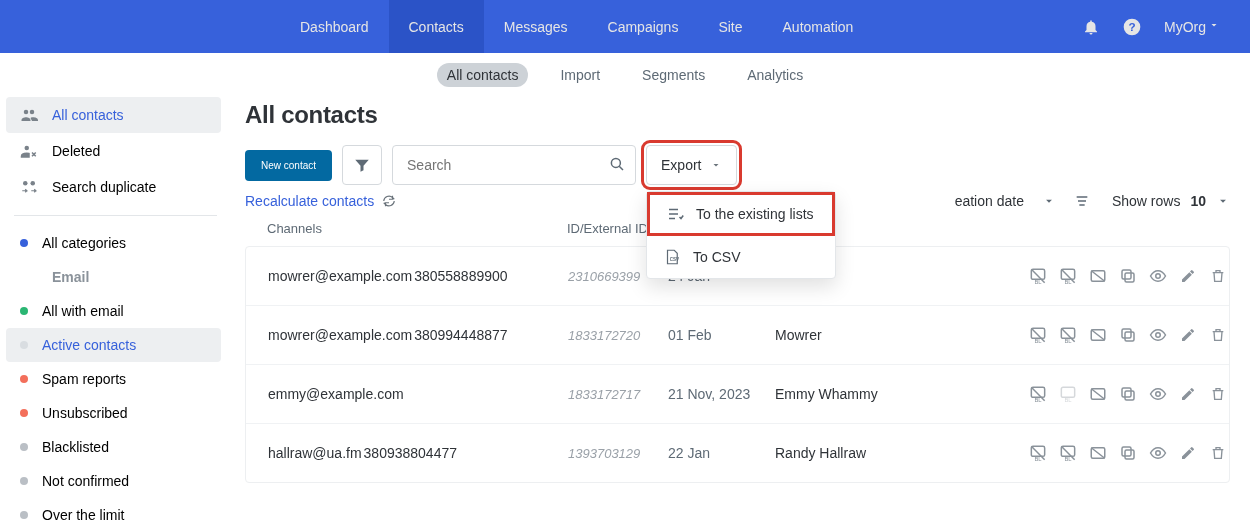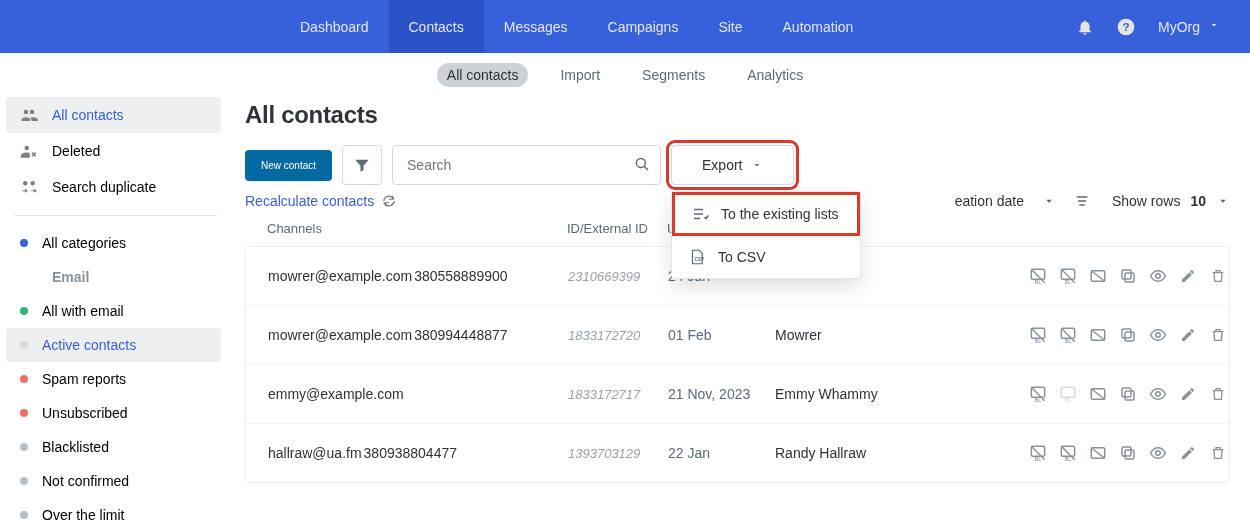--- a/index.html
+++ b/index.html
@@ -5,21 +5,21 @@
   * { box-sizing: border-box; margin: 0; padding: 0; }
   body { font-family: "Segoe UI", Arial, sans-serif; font-size: 14px; color: #2f3338; background: #fff; }
   
   .topnav { background: #3761db; height: 53px; display: flex; align-items: stretch; color: #e5e5e5; }
   .nav-spacer { width: 280px; }
   .topnav-items { display: flex; }
   .topnav-item { display: flex; align-items: center; padding: 0 20px; cursor: pointer; font-weight: 500; }
   .topnav-item.active { background: #2b53c7; }
   .topnav-right { margin-left: auto; display: flex; align-items: center; gap: 22px; padding-right: 30px;}
   .topnav-right .icon-circle { font-size: 18px; }
-  .org-drop { display: flex; align-items: flex-start; gap: 8px; cursor: pointer; font-weight: 500; }
+  .org-drop { display: flex; align-items: flex-start; gap: 2px; cursor: pointer; font-weight: 500; }
   
   .subnav { display: flex; justify-content: center; padding: 10px 0; gap: 22px; }
   .subnav-item { color: #5e6a75; cursor: pointer; padding: 4px 10px; border-radius: 12px; }
   .subnav-item.active { background: #cdd2d7; color: #2f3338; font-weight: 500; }
   
   .layout { display: flex; }
   .sidebar { width: 225px; flex-shrink: 0; padding: 0 0 0 6px; }
   .sidebar ul { list-style: none; }
   .sidebar li { display: flex; align-items: center; gap: 14px; padding: 9px 10px 9px 14px; cursor: pointer; border-radius: 4px; margin-right: 4px; color: #000000;}
   .sidebar li.active { background: #edeff1; color: #3761db; }
@@ -27,25 +27,25 @@
   .sidebar .divider { border:0; border-top: 1px solid #e3e6e9; margin: 10px 8px 10px 8px; }
   .dot { width: 8px; height: 8px; border-radius: 50%; display: inline-block; }
   
   .main { flex: 1; padding: 0 20px; position: relative;}
   h1.page-title { font-size: 24px; font-weight: 700; margin: 4px 0 16px 0; letter-spacing: -0.3px;}
   
   .toolbar { display: flex; align-items: center; gap: 10px; }
   .btn-primary { background: #0369a1; color: #fff; border: none; padding: 10px 16px; border-radius: 4px; font-size: 10px; font-weight: 500; cursor: pointer;}
   .btn-icon { background: #fff; border: 1px solid #d5d9dd; width: 40px; height: 40px; border-radius: 4px; cursor: pointer; display: flex; align-items: center; justify-content: center; color: #5e6a75;}
   .search-wrap { position: relative; }
-  .search { border: 1px solid #d5d9dd; height: 40px; border-radius: 4px; padding: 0 40px 0 14px; width: 269px; font-size: 14px;}
+  .search { border: 1px solid #d5d9dd; height: 40px; border-radius: 4px; padding: 0 40px 0 14px; width: 244px; font-size: 14px;}
   .search-icon { position:absolute; right:10px; top:10px; color: #5e6a75; font-size: 18px;}
   
   .export-wrap { position: relative; }
-  .export-btn { background: #fff; border: 1px solid #d5d9dd; height: 40px; border-radius: 4px; padding: 0 30px; font-size: 14px; cursor: pointer; display: inline-flex; align-items: center; gap: 8px; color: #2f3338;}
+  .export-btn { background: #fff; border: 1px solid #d5d9dd; height: 40px; border-radius: 4px; padding: 0 14px; font-size: 14px; cursor: pointer; display: inline-flex; align-items: center; gap: 8px; color: #2f3338;}
   .callout-red { outline: 3px solid #d93a2f; outline-offset: 2px; }
   .callout-red-big { border: 3px solid #d93a2f; }
   
   .export-menu { position: absolute; top: 46px; left: 0; background: #fff; border: 1px solid #e3e6e9; box-shadow: 0 8px 20px rgba(0,0,0,0.12); border-radius: 4px; width: 190px; z-index: 50;}
   .export-menu-item { display: flex; align-items: center; gap: 12px; padding: 12px 16px; cursor: pointer; font-size: 14px; color: #2f3338;}
   .export-menu .hl { background: #fff; }
   .menu-icon { width: 18px; height: 18px; color: #5e6a75; display: inline-flex; align-items: center; justify-content: center;}
   
   .recalc-row { padding: 8px 0 6px 0; display: flex; align-items: center; justify-content: flex-start; }
   .recalc-link { color: #3761db; font-size: 14px; cursor: pointer; display: inline-flex; align-items: center; gap: 8px;}

